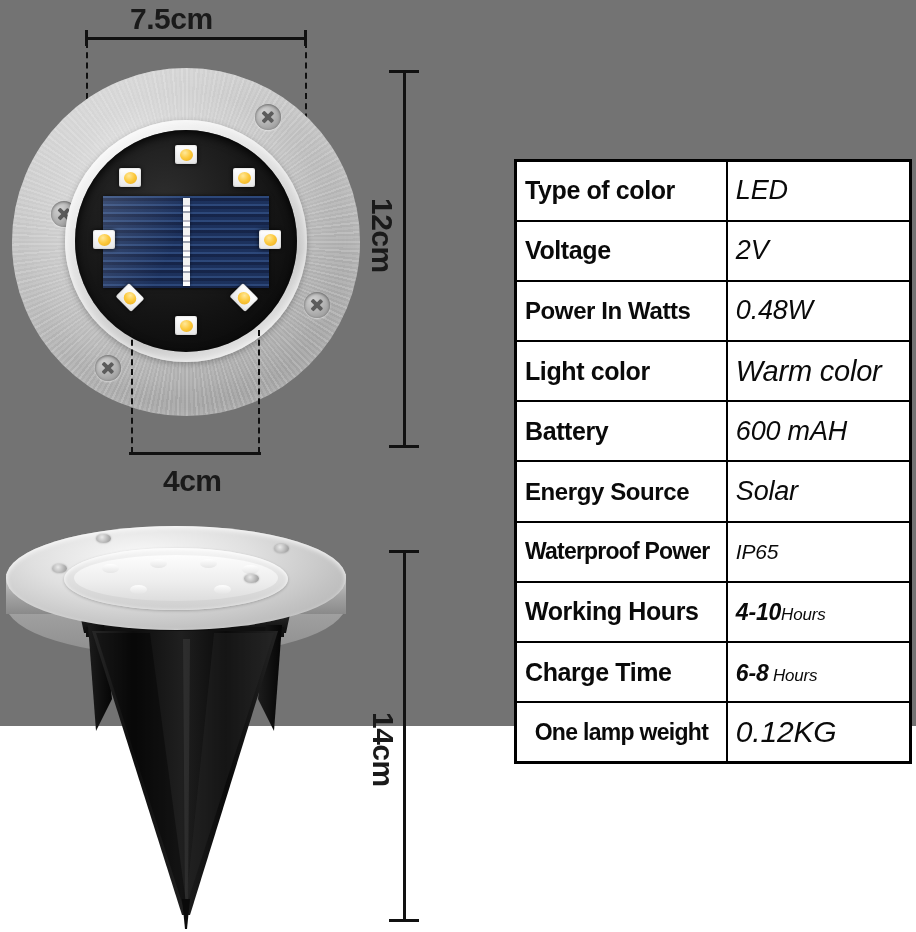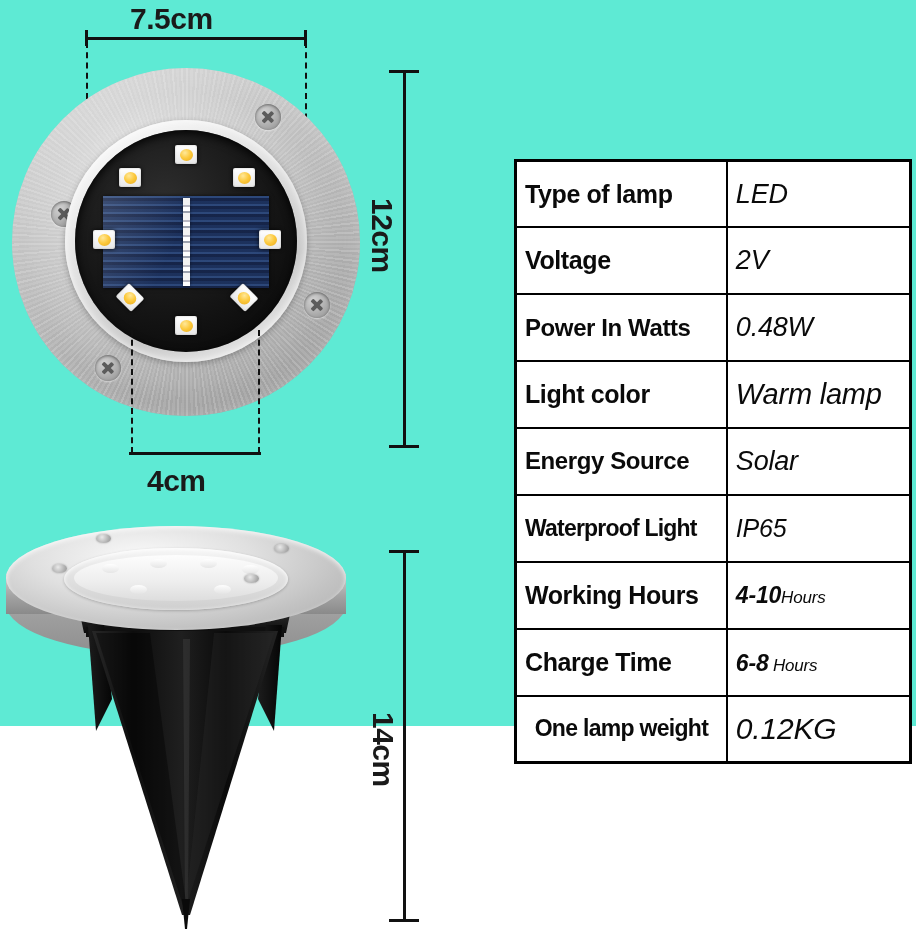--- a/index.html
+++ b/index.html
@@ -2,32 +2,32 @@
 <html><head>
 <meta charset="utf-8">
 <style>
   * { box-sizing: border-box; margin: 0; padding: 0; }
   html, body {
     width: 916px; height: 932px;
     background: #ffffff;
     font-family: "Liberation Sans", sans-serif;
     overflow: hidden;
   }
-  #page { position: relative; width: 916px; height: 726px; background:#5eead4; }
+  #page { position: relative; width: 916px; height: 726px; background:#737373; }
 
   
   .dim-label {
     position: absolute;
     font-weight: bold;
     color: #1a1a1a;
     white-space: nowrap;
     letter-spacing: -0.5px;
   }
   #label-75cm { left: 130px; top: 2px;  font-size: 30px; }
-  #label-4cm  { left: 147px; top: 464px; font-size: 30px; }
+  #label-4cm  { left: 163px; top: 464px; font-size: 30px; }
   #label-12cm {
     left: 399px; top: 198px; font-size: 30px;
     transform: rotate(90deg); transform-origin: left top;
   }
   #label-14cm {
     left: 400px; top: 712px; font-size: 30px;
     transform: rotate(90deg); transform-origin: left top;
   }
 
   
@@ -194,21 +194,21 @@
     font-weight: normal;
     font-size: 27px;
     letter-spacing: -0.2px;
     font-style: italic;
   }
   
   tr[data-row="2"] td.spec-key { font-size: 24px; }
   tr[data-row="3"] td.spec-val { font-size: 29px; }
   tr[data-row="5"] td.spec-key { font-size: 24px; }
   tr[data-row="6"] td.spec-key { font-size: 23px; letter-spacing: -0.8px; }
-  tr[data-row="6"] td.spec-val { font-size: 25px; margin-top: 48px; }
+  tr[data-row="6"] td.spec-val { font-size: 21px; margin-top: 48px; }
   tr[data-row="7"] td.spec-val { font-size: 24px; }
   tr[data-row="9"] td.spec-key { font-size: 23px; letter-spacing: -0.7px; text-align: center; }
   tr[data-row="9"] td.spec-val { font-size: 30px; }
   .val-bold { font-weight: bold; font-size: 23px; }
   .val-rest { font-weight: normal; font-size: 17px; }
 </style>
 </head>
 <body>
 
 <div id="page">
@@ -330,41 +330,45 @@
         <div class="sv-screw" style="left:268px; top:18px;"></div>
         <div class="sv-screw" style="left:46px;  top:38px;"></div>
         <div class="sv-screw" style="left:238px; top:48px;"></div>
       </div>
     </div>
   </div>
 
   <table id="spec-table">
     <tbody>
       <tr data-row="0">
-        <td class="spec-key">Type of lamp</td>
+        <td class="spec-key">Type of color</td>
         <td class="spec-val">LED</td>
       </tr>
       <tr data-row="1">
         <td class="spec-key">Voltage</td>
         <td class="spec-val">2V</td>
       </tr>
       <tr data-row="2">
         <td class="spec-key">Power In Watts</td>
         <td class="spec-val">0.48W</td>
       </tr>
       <tr data-row="3">
         <td class="spec-key">Light color</td>
-        <td class="spec-val">Warm lamp</td>
+        <td class="spec-val">Warm color</td>
+      </tr>
+      <tr data-row="4">
+        <td class="spec-key">Battery</td>
+        <td class="spec-val">600 mAH</td>
       </tr>
       <tr data-row="5">
         <td class="spec-key">Energy Source</td>
         <td class="spec-val">Solar</td>
       </tr>
       <tr data-row="6">
-        <td class="spec-key">Waterproof Light</td>
+        <td class="spec-key">Waterproof Power</td>
         <td class="spec-val">IP65</td>
       </tr>
       <tr data-row="7">
         <td class="spec-key">Working Hours</td>
         <td class="spec-val"><span class="val-bold">4-10</span><span class="val-rest">Hours</span></td>
       </tr>
       <tr data-row="8">
         <td class="spec-key">Charge Time</td>
         <td class="spec-val"><span class="val-bold">6-8</span><span class="val-rest"> Hours</span></td>
       </tr>

